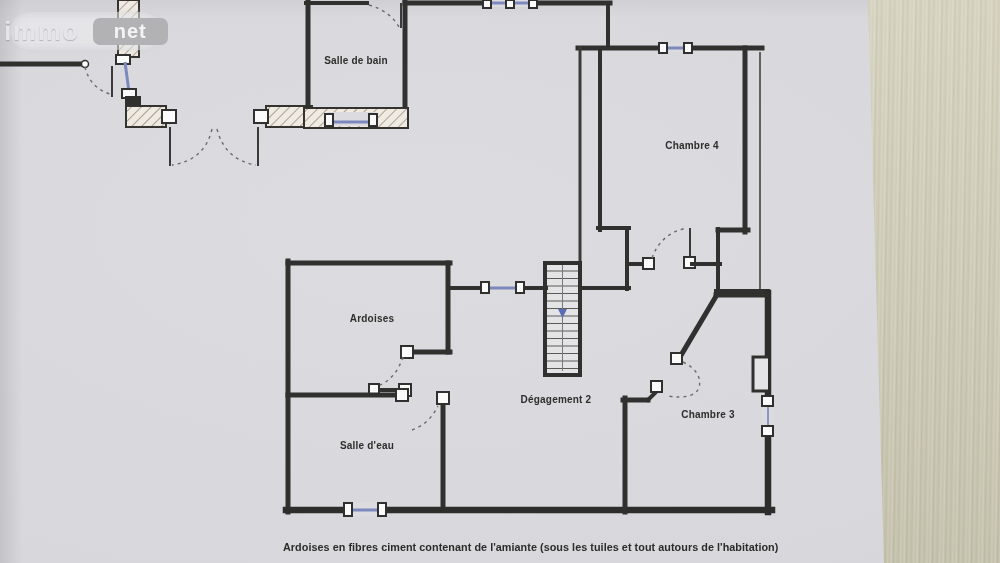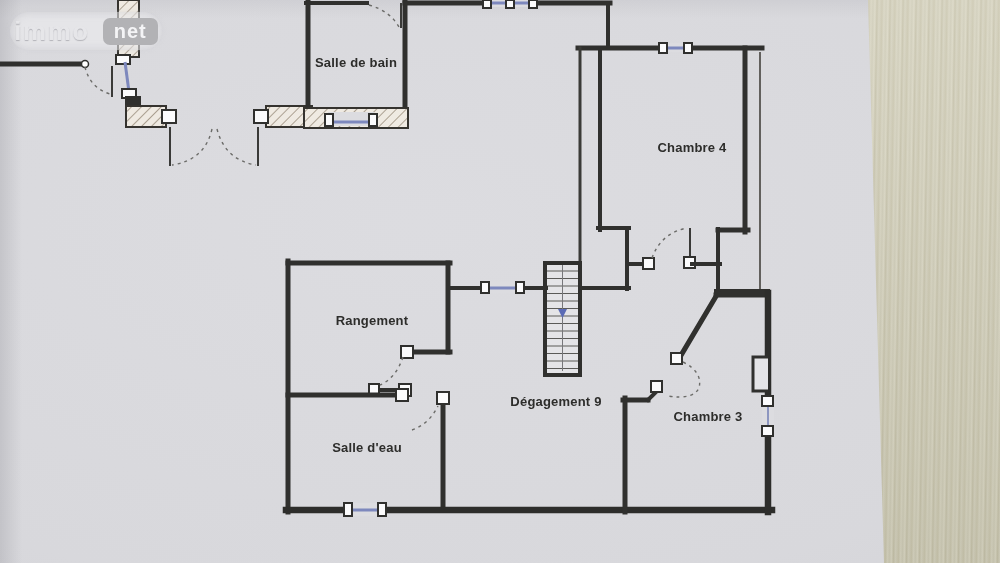--- a/index.html
+++ b/index.html
@@ -32,39 +32,39 @@
   .hatch{fill:url(#hatch);stroke:#35332f;stroke-width:2}
   .wallfill{fill:#30302e}
   .winline{stroke:#7d88bd;stroke-width:3;fill:none}
   .wingap{fill:#dcdce0}
   .hinge{fill:#ffffff;stroke:#30302e;stroke-width:1.5}
   .stairbox{fill:#e4e4e7;stroke:#30302e;stroke-width:4}
   .steps{stroke:#5a5a57;stroke-width:1;fill:none}
   .cline{stroke:#77777a;stroke-width:1;fill:none}
   .label{
     position:absolute;transform:translateX(-50%);
-    font-weight:700;font-size:13px;color:#2d2d2b;white-space:nowrap;letter-spacing:.2px;
+    font-weight:700;font-size:10px;color:#2d2d2b;white-space:nowrap;letter-spacing:.2px;
   }
   .caption{
     position:absolute;left:283px;top:541px;
     font-weight:700;font-size:10.8px;color:#2b2b29;white-space:nowrap;letter-spacing:.05px;
   }
   .watermark{
     position:absolute;left:10px;top:12px;width:152px;height:38px;border-radius:19px;
     background:rgba(238,238,240,0.55);
     box-shadow:inset 0 0 8px rgba(170,170,178,0.35), 0 0 4px rgba(205,205,210,0.4);
     display:flex;align-items:center;justify-content:center;gap:13px;
   }
   .wm-immo{
     font-weight:700;font-size:26px;line-height:1;color:#e6e6e9;letter-spacing:1.5px;
     text-shadow:0 1px 1px rgba(120,120,128,0.45);
   }
   .wm-net{
     font-weight:700;font-size:20px;line-height:1;color:#f4f4f6;background:#b2b2b5;
-    border-radius:7px;padding:3px 11px 4px;letter-spacing:1px;
+    border-radius:7px;padding:3px 21px 4px;letter-spacing:1px;
   }
 </style>
 </head>
 <body>
 
 <div class="photo">
   <div class="paper">
 
     <svg class="plan" width="1000" height="563" viewBox="0 0 1000 563">
       <defs>
@@ -218,25 +218,26 @@
           <rect class="wingap" x="762" y="397" width="12" height="38"></rect>
           <line x1="768" y1="402" x2="768" y2="430" stroke="#8d96c0" stroke-width="2"></line>
           <rect class="post" x="762" y="396" width="11" height="10"></rect>
           <rect class="post" x="762" y="426" width="11" height="10"></rect>
         </g>
       </g>
     </svg>
 
     <div class="label" style="left:356px;top:55px">Salle de bain</div>
     <div class="label" style="left:692px;top:140px">Chambre 4</div>
-    <div class="label" style="left:372px;top:313px">Rangement</div>
-    <div class="label" style="left:556px;top:394px">Dégagement 9</div>
+    <div class="label" style="left:372px;top:313px">Ardoises</div>
+    <div class="label" style="left:556px;top:394px">Dégagement 2</div>
     <div class="label" style="left:708px;top:409px">Chambre 3</div>
     <div class="label" style="left:367px;top:440px">Salle d'eau</div>
 
+    <div class="caption">Ardoises en fibres ciment contenant de l'amiante (sous les tuiles et tout autours de l'habitation)</div>
 
     <div class="watermark">
       <span class="wm-immo">immo</span>
       <span class="wm-net">net</span>
     </div>
 
   </div>
 </div>
 
 </body></html>

